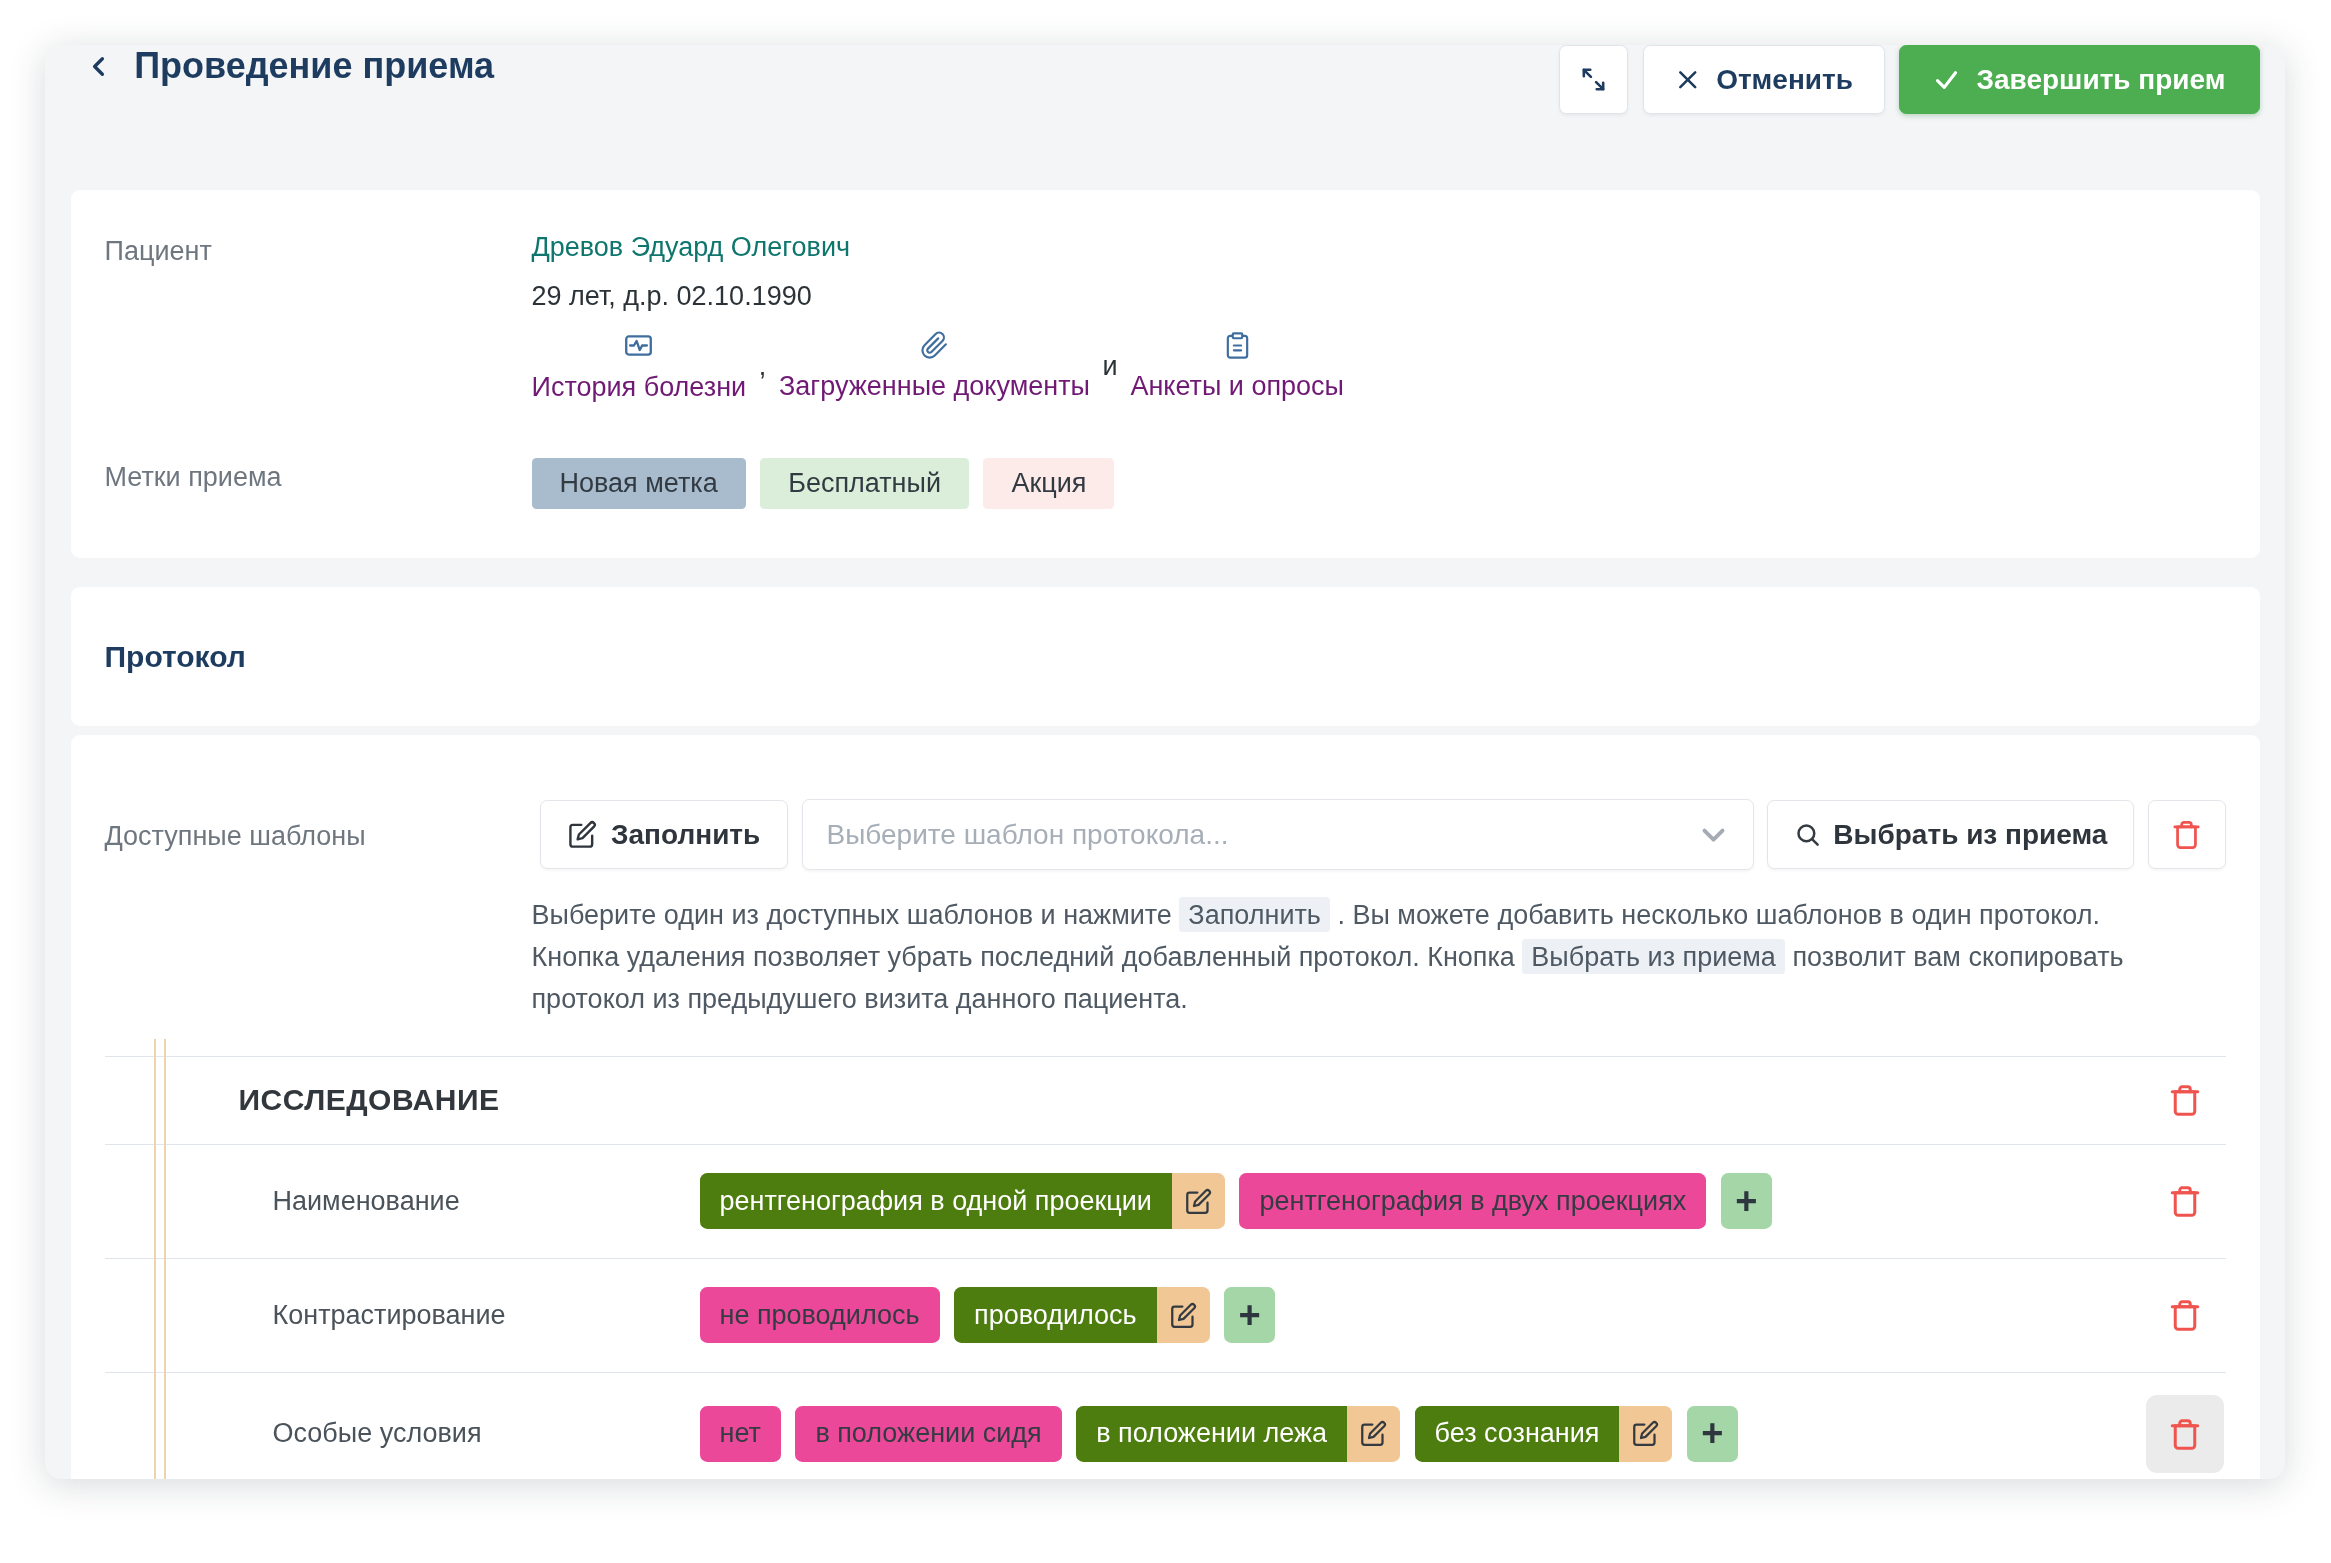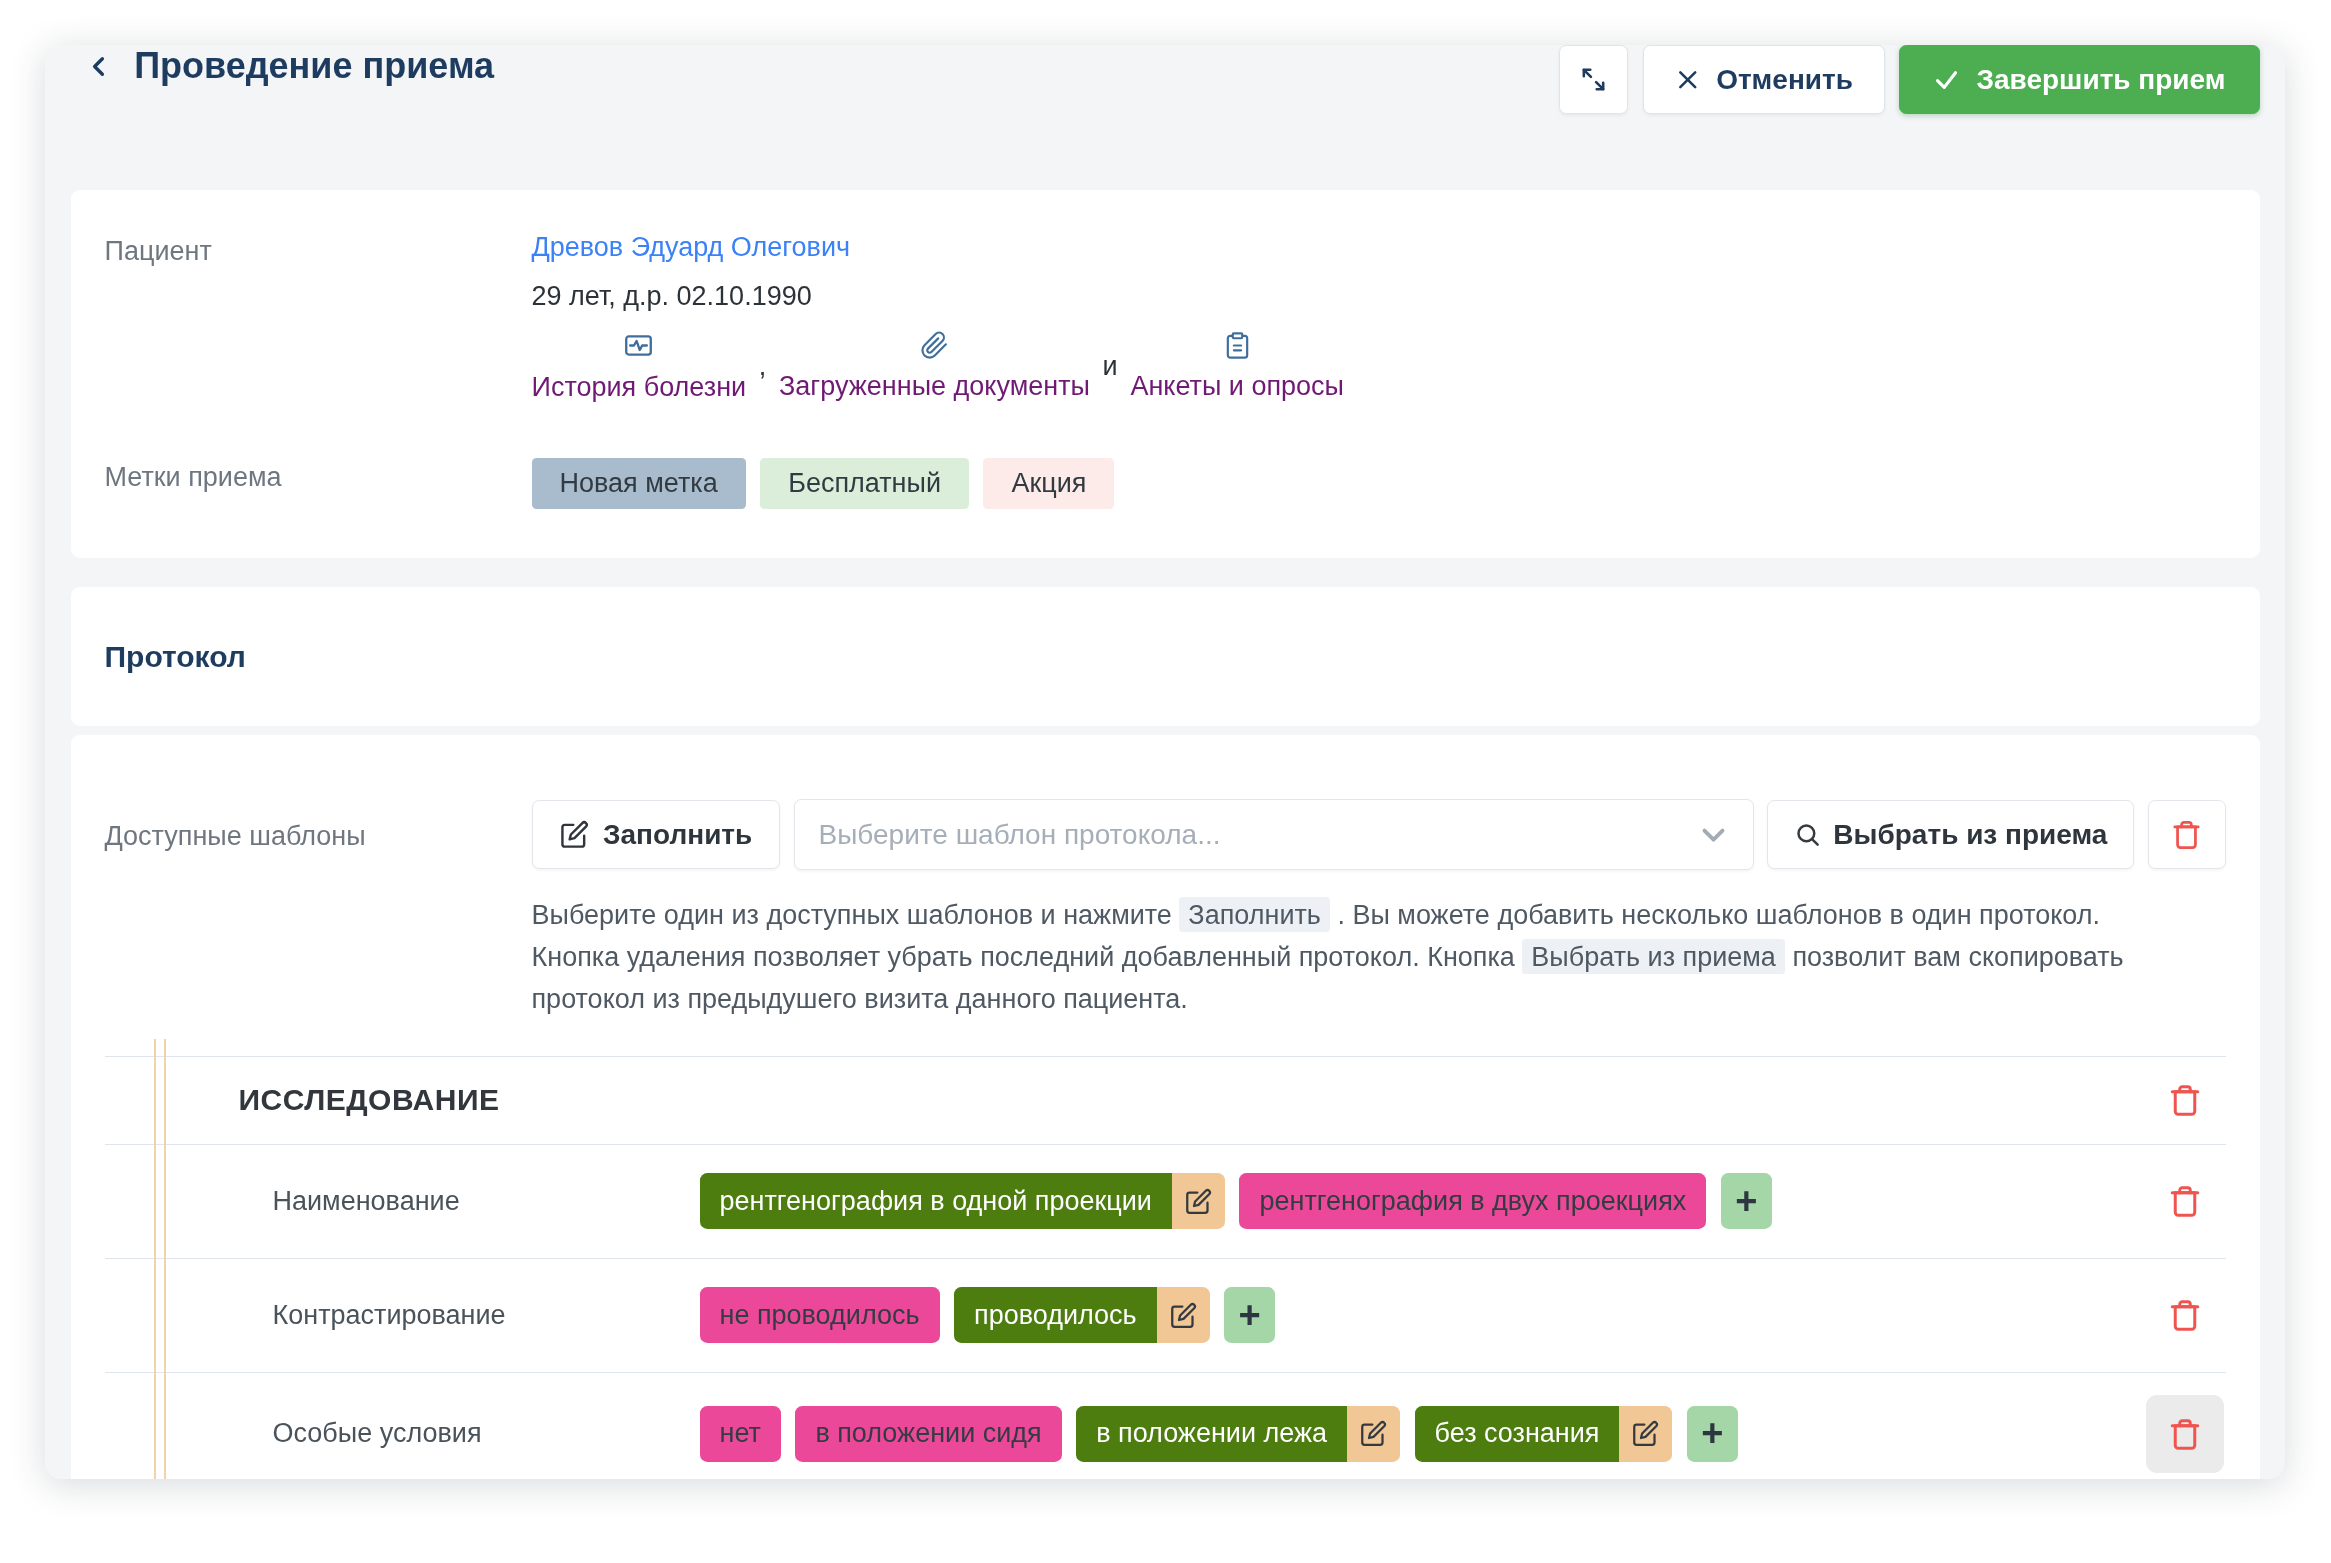--- a/index.html
+++ b/index.html
@@ -22,35 +22,35 @@
        font-size:28px;font-weight:bold;color:#1e3c5f;box-shadow:0 1.8px 3.6px rgba(0,0,0,.05);cursor:pointer;}
   .btn.square{width:69px;padding:0;}
   .btn.cancel{padding:0 31px;}
   .btn.finish{background:#4cae51;border-color:#4cae51;color:#fff;padding:0 33px;box-shadow:0 1.8px 5.5px rgba(60,140,70,.3);}
   
   .block{background:#ffffff;border-radius:9px;margin:0 25.5px;}
   .patient-block{padding:42px 34px 49px;}
   .pgrid{display:grid;grid-template-columns:427px 1fr;row-gap:55px;align-items:start;}
   .flabel{font-size:27px;color:#6e7680;padding-top:3.6px;}
   .pvalue{display:flex;flex-direction:column;gap:18px;font-size:27px;}
-  a.plink{color:#3b82f6;text-decoration:none;cursor:pointer;}
+  a.plink{color:#0f766e;text-decoration:none;cursor:pointer;}
   .meta{color:#2c3338;}
   .links-row{display:flex;align-items:center;gap:12.7px;}
   .ilink{display:flex;align-items:center;gap:11px;color:#701a75;text-decoration:none;cursor:pointer;flex-direction:column;}
   .sep{color:#2c3338;}
   .tags-row{display:flex;gap:14.5px;align-items:center;}
   .tag{height:51px;display:flex;align-items:center;padding:0 28px;border-radius:4.5px;font-size:27px;color:#323a42;}
   .tag-0{background:#a9bccd;}
   .tag-1{background:#daeeda;}
   .tag-2{background:#fcebe9;}
   .protocol-block{margin-top:29px;height:139px;display:flex;align-items:center;padding:0 34px;}
   .h2{font-size:30px;font-weight:bold;color:#1e3c5f;}
   .main-block{margin-top:9px;padding:64px 34px 0 34px;}
   
-  .trow{display:grid;grid-template-columns:427px 1fr;align-items:center;}
+  .trow{display:grid;grid-template-columns:427px 1fr;align-items:center;gap:8px;}
   .controls{display:flex;gap:13.6px;align-items:center;}
   .ctrl{height:69px;border:1.8px solid #e2e6ea;border-radius:7.3px;background:#fff;display:flex;
         align-items:center;box-shadow:0 1.8px 2.7px rgba(0,0,0,.04);font-family:inherit;cursor:pointer;}
   .fill-btn{padding:0 27px;gap:14.5px;font-weight:bold;font-size:28px;color:#2f353c;}
   .select{flex:1;padding:0 23.6px;justify-content:space-between;color:#a6aeb8;font-size:28px;cursor:pointer;}
   .pick-btn{padding:0 25.5px;gap:12.7px;font-weight:bold;font-size:28px;color:#2f353c;}
   .trash-btn{width:78px;justify-content:center;}
   .help{margin:23.6px 0 0 427px;max-width:1636px;font-size:27px;line-height:42px;color:#4f5963;}
   .help .hl{background:#edf1f6;border-radius:3.6px;padding:2.7px 9px;}
   

